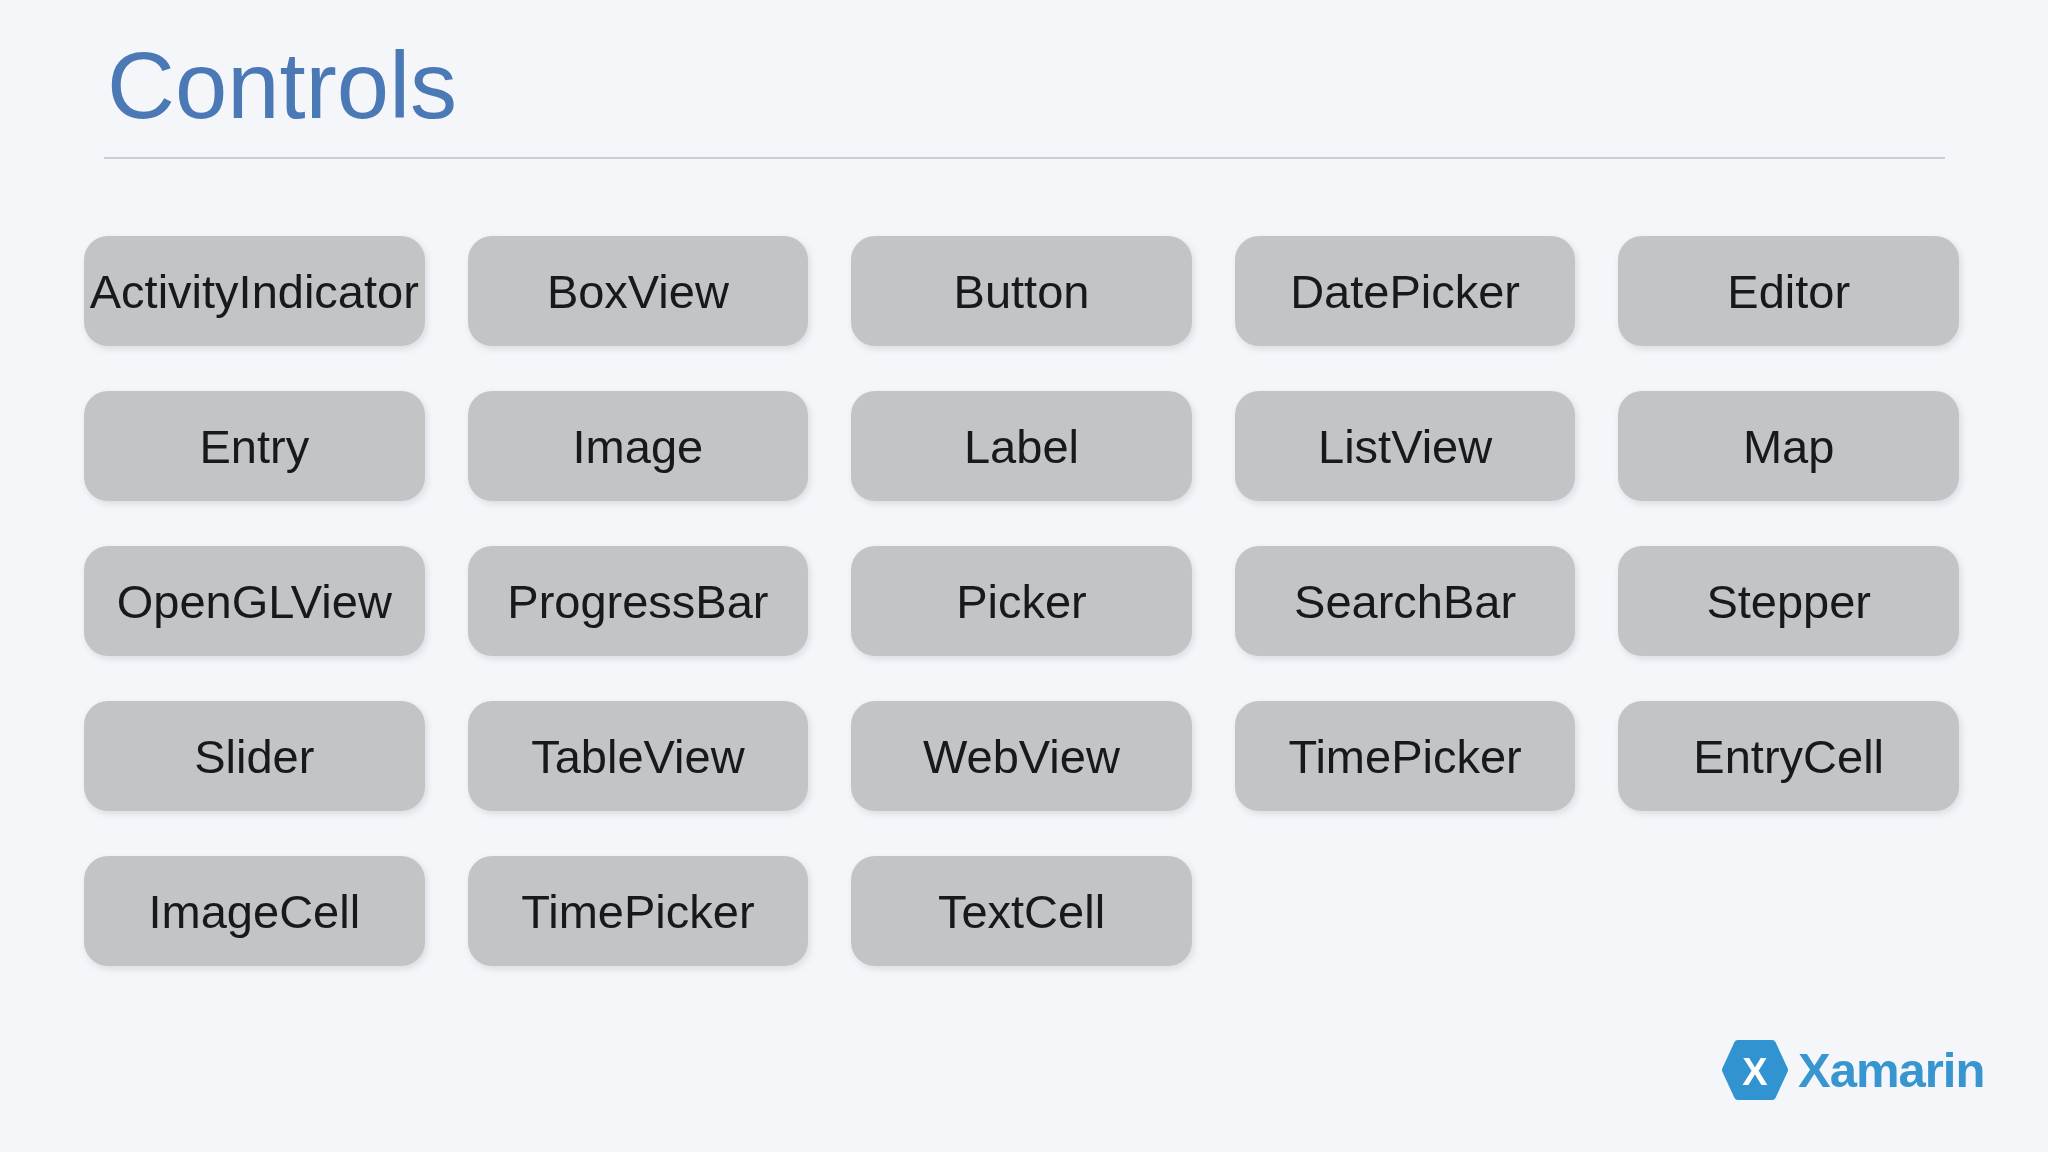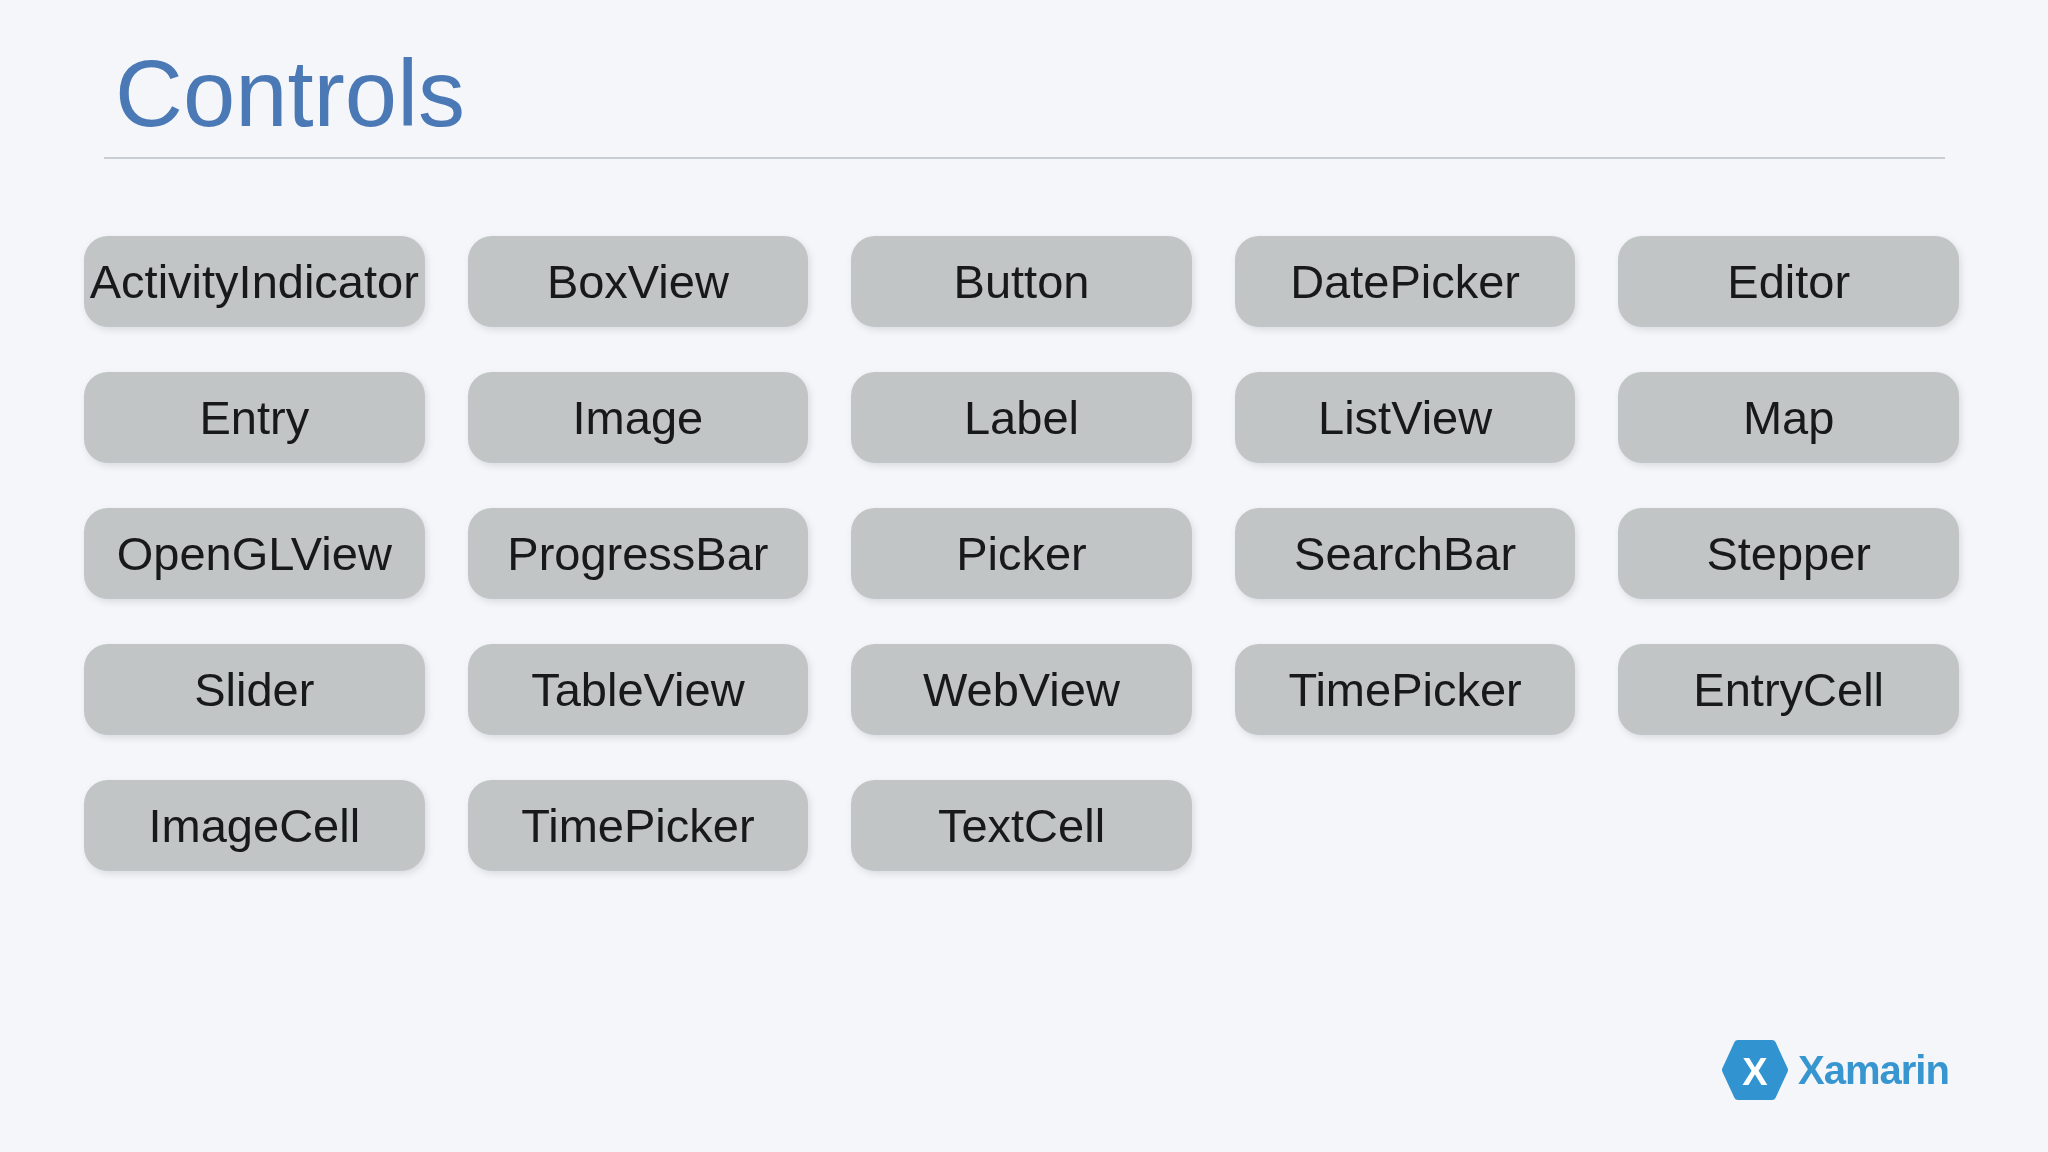--- a/index.html
+++ b/index.html
@@ -12,21 +12,21 @@
     position: relative;
     width: 2048px;
     height: 1152px;
     background: var(--slide-bg, #f4f6fa);
     overflow: hidden;
   }
   .title {
     position: absolute;
     left: 103px;
     top: 30px;
-    margin: 12px;
+    margin: 4px;
     font-size: 94px;
     font-weight: 300;
     letter-spacing: 0px;
     color: var(--title-color, #4b79b5);
     line-height: 1.1;
   }
   .divider {
     position: absolute;
     left: 104px;
     top: 157px;
@@ -38,21 +38,21 @@
     position: absolute;
     left: 84px;
     top: 236px;
     width: 1875px;
     display: grid;
     grid-template-columns: repeat(5, 1fr);
     column-gap: 43px;
     row-gap: 45px;
   }
   .control-btn {
-    height: 91px;
+    height: 110px;
     border: none;
     border-radius: 24px;
     background: var(--button-bg, #c2c5c6);
     color: var(--button-fg, #17191a);
     font-family: "Liberation Sans", sans-serif;
     font-size: 47px;
     font-weight: 400;
     display: flex;
     align-items: center;
     justify-content: center;
@@ -67,21 +67,21 @@
     display: flex;
     align-items: center;
     gap: 10px;
   }
   .brand-hex {
     width: 66px;
     height: 60px;
     display: block;
   }
   .brand-name {
-    font-size: 40px;
+    font-size: 49px;
     font-weight: 700;
     letter-spacing: -1px;
     color: var(--brand-color, #3795d0);
     line-height: 1;
   }
 </style>
 </head>
 <body>
 
 <div class="slide" style="--slide-bg: #f4f6fa; --title-color: #4b79b5; --divider-color: #c9cdd4; --button-bg: #c2c5c6; --button-fg: #17191a; --brand-color: #3795d0;">

